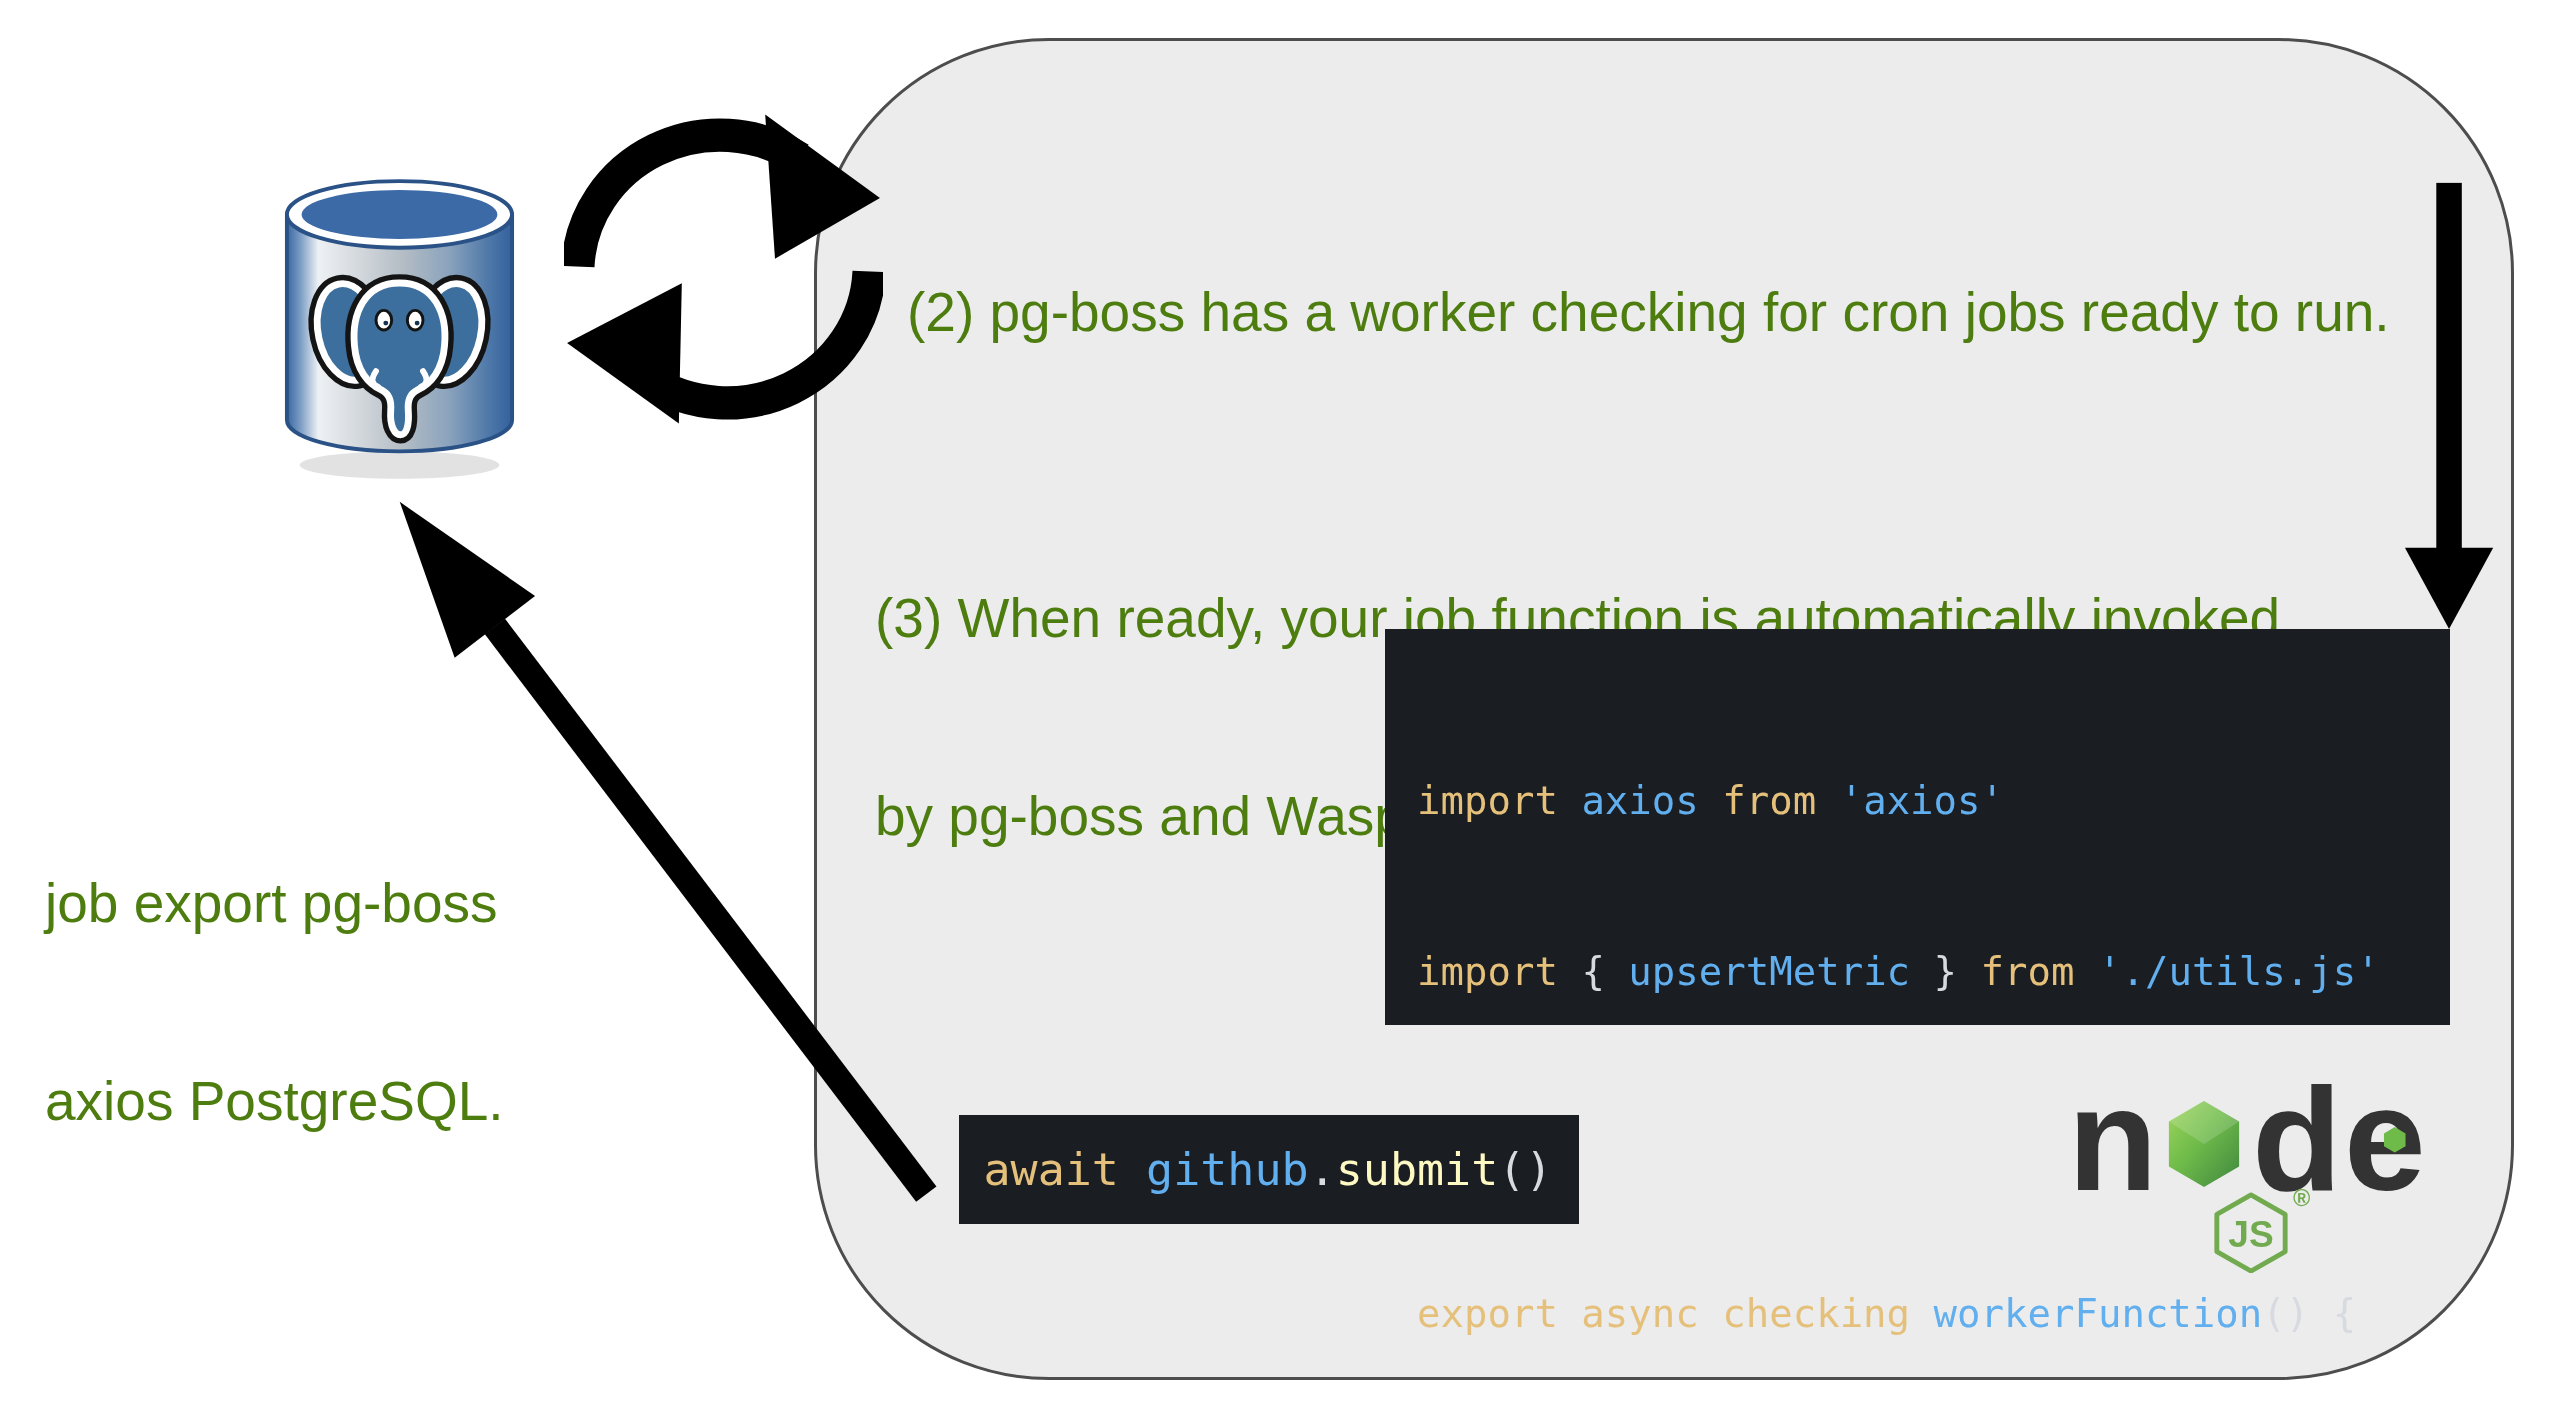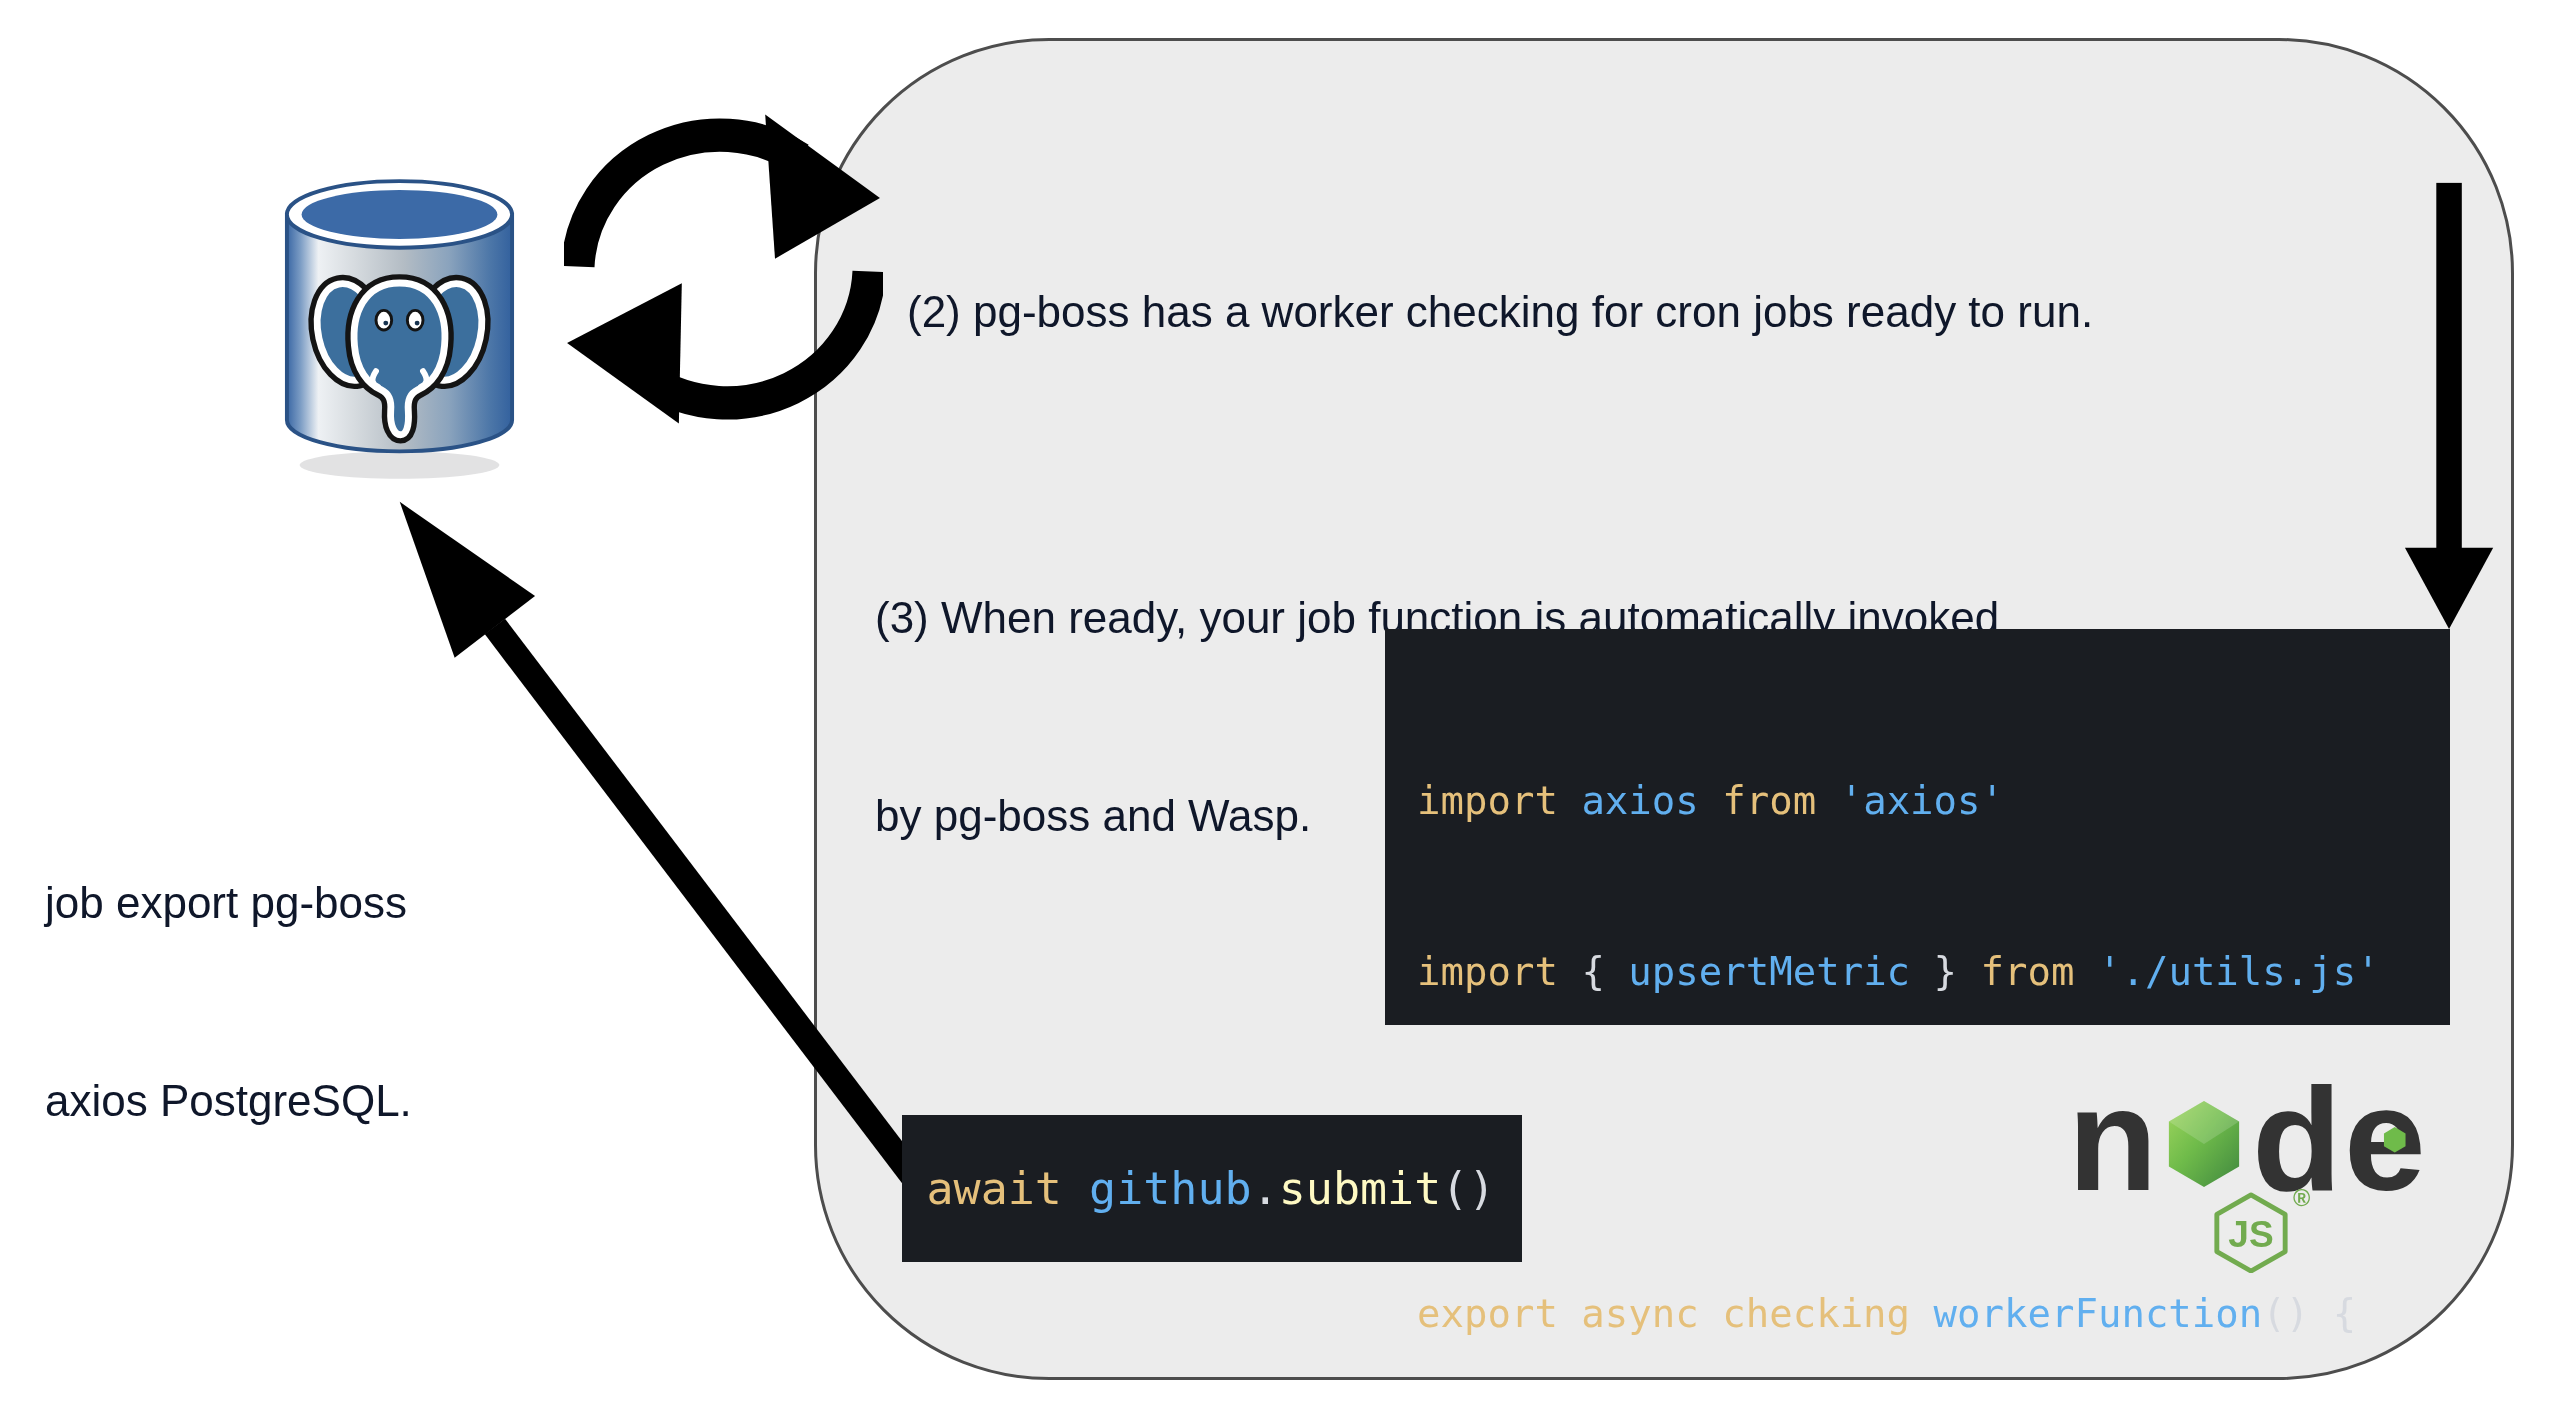--- a/index.html
+++ b/index.html
@@ -4,31 +4,31 @@
 <style>
   html,body{margin:0;padding:0;background:#ffffff;}
   .canvas{position:relative;width:2576px;height:1424px;background:#ffffff;overflow:hidden;
           font-family:"Liberation Sans",sans-serif;color:#0a0a0a;}
 
   
   .panel{position:absolute;left:814px;top:38px;width:1700px;height:1342px;
          background:#ececec;border:3.9px solid #4d4d4d;border-radius:235px;box-sizing:border-box;}
 
   
-  .step-label{position:absolute;font-size:44px;line-height:66px;color:#0f172a;white-space:pre;}
+  .step-label{position:absolute;font-size:55px;line-height:66px;color:#4d7c0f;white-space:pre;}
   .step2{left:907px;top:147px;}
   .step3{left:875px;top:453px;}
   .step1{left:45px;top:738px;}
 
   
   .codeblock{position:absolute;background:#1a1d22;font-family:"DejaVu Sans Mono","Liberation Mono",monospace;
              white-space:pre;box-sizing:border-box;}
   .worker-code{left:1385px;top:629px;width:1065px;height:396px;padding:29px 34px 0 32px;
                font-size:39px;line-height:57px;}
-  .submit-code{left:902px;top:1115px;width:620px;height:147px;font-size:45px;
+  .submit-code{left:959px;top:1115px;width:620px;height:109px;font-size:45px;
                display:flex;align-items:center;padding-left:24.5px;}
   .code-line{height:57px;}
   .tok-kw{color:#e5c07b;}
   .tok-id{color:#61afef;}
   .tok-str{color:#61afef;}
   .tok-pt{color:#d7dae0;}
   .tok-fn{color:#fef9c3;}
 
   
   .abs{position:absolute;}

